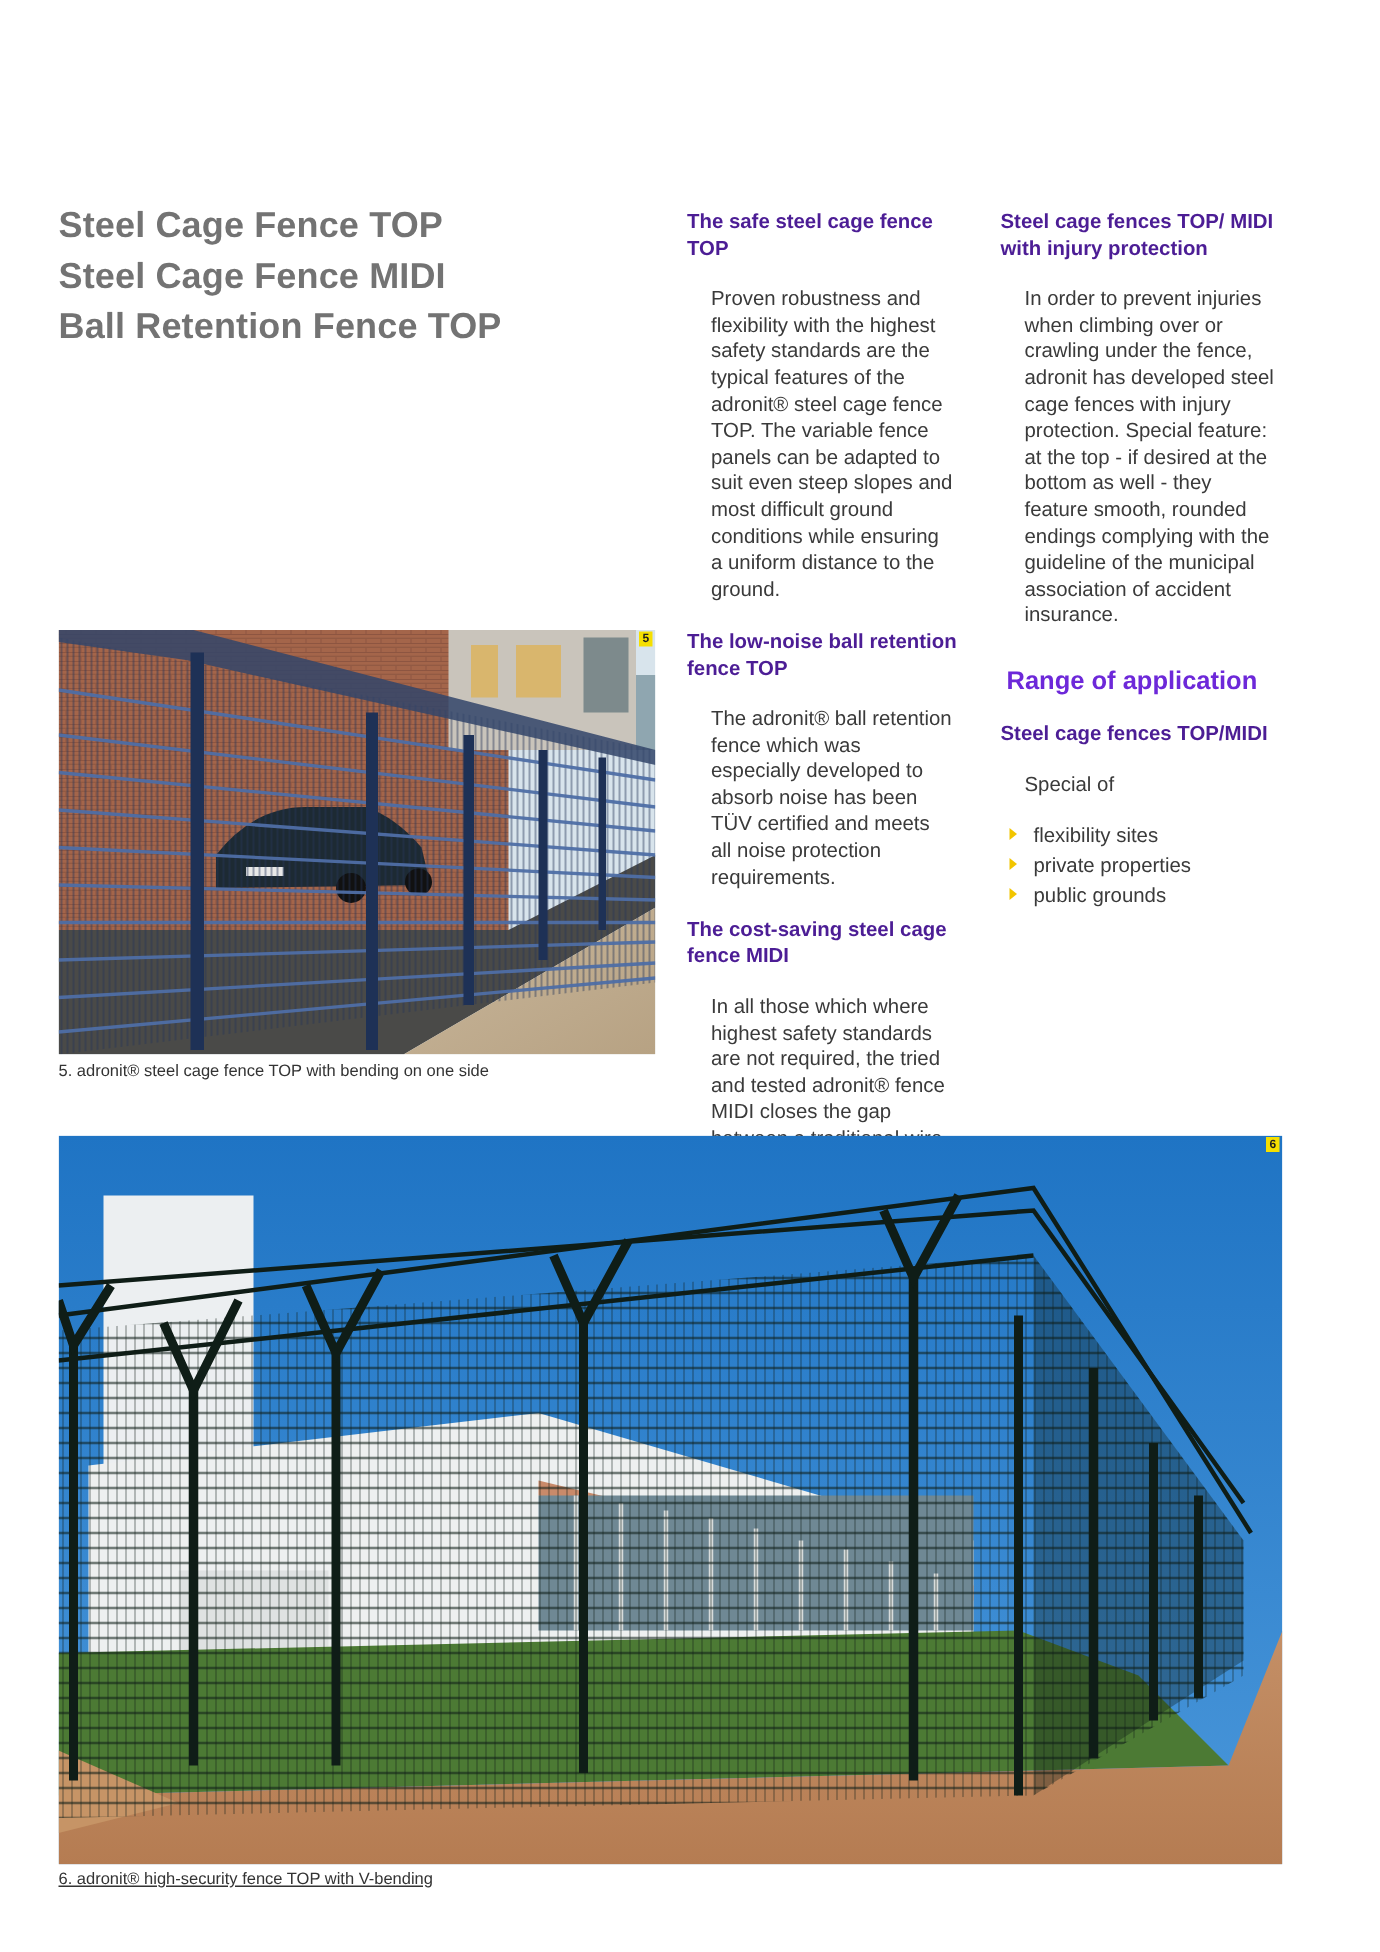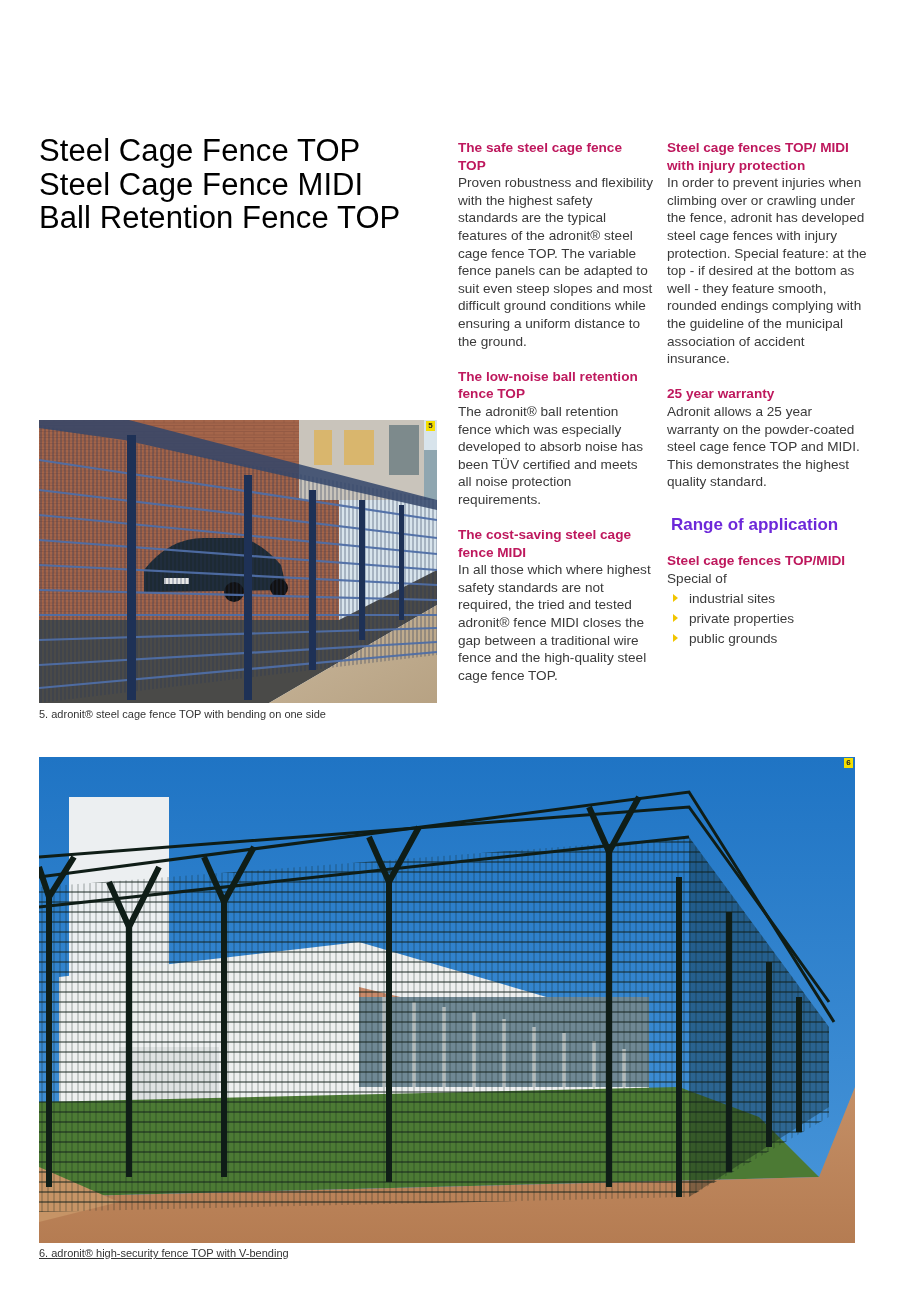--- a/index.html
+++ b/index.html
@@ -1,29 +1,29 @@
 <!DOCTYPE html>
 <html><head>
   <meta charset="utf-8">
   <style>
     html, body { margin: 0; padding: 0; background: #ffffff; }
     body { width: 920px; height: 1301px; position: relative; overflow: hidden;
            font-family: "Liberation Sans", sans-serif; color: #2a2a2a; }
 
     .main-title { position: absolute; left: 39px; top: 134px; margin: 0;
-      font-family: "Liberation Sans", sans-serif; font-weight: 400; font-size: 31px;
-      line-height: 33.5px; color: #000000; letter-spacing: 0.1px; }
+      font-family: "Liberation Sans", sans-serif; font-weight: 700; font-size: 24px;
+      line-height: 33.5px; color: #737373; letter-spacing: 0.1px; }
     .main-title span { display: block; }
 
     .col { position: absolute; top: 139px; width: 200px; font-size: 13.6px; line-height: 17.6px; color: #3a3a3a; }
     .col-mid { left: 458px; width: 195px; }
     .col-right { left: 667px; width: 200px; }
     .section { margin: 0 0 17.6px 0; }
-    .section h3 { margin: 0; font-size: 13.6px; font-weight: 700; line-height: 17.6px; color: #be185d; }
-    .section p { margin: 0; }
+    .section h3 { margin: 0; font-size: 13.6px; font-weight: 700; line-height: 17.6px; color: #4c1d95; }
+    .section p { margin: 16px; }
     .range-title { margin: 0 0 18px 4px; font-size: 17px; font-weight: 700; line-height: 17.6px; color: #6d28d9; padding-top: 8px; }
     .bullets { list-style: none; margin: 2px 0 0 0; padding: 0; }
     .bullets li { position: relative; padding-left: 22px; line-height: 20px; }
     .bullets li .arrow { position: absolute; left: 6px; top: 5px; width: 0; height: 0;
       border-top: 4.5px solid transparent; border-bottom: 4.5px solid transparent; border-left: 5px solid #f2c500; }
 
     .photo { position: absolute; overflow: hidden; }
     .photo-5 { left: 39px; top: 420px; width: 398px; height: 283px; }
     .photo-6 { left: 39px; top: 757px; width: 816px; height: 486px; }
     .badge { position: absolute; background: #f5df00; color: #1e1e1e; font-size: 8px; font-weight: 700;
@@ -57,30 +57,26 @@
     <h3>The cost-saving steel cage fence MIDI</h3>
     <p>In all those which where highest safety standards are not required, the tried and tested adronit® fence MIDI closes the gap between a traditional wire fence and the high-quality steel cage fence TOP.</p>
   </div>
 </div>
 
 <div class="col col-right">
   <div class="section">
     <h3>Steel cage fences TOP/ MIDI with injury protection</h3>
     <p>In order to prevent injuries when climbing over or crawling under the fence, adronit has developed steel cage fences with injury protection. Special feature: at the top - if desired at the bottom as well - they feature smooth, rounded endings complying with the guideline of the municipal association of accident insurance.</p>
   </div>
-  <div class="section">
-    <h3>25 year warranty</h3>
-    <p>Adronit allows a 25 year warranty on the powder-coated steel cage fence TOP and MIDI. This demonstrates the highest quality standard.</p>
-  </div>
   <div class="range-title">Range of application</div>
   <div class="section">
     <h3>Steel cage fences TOP/MIDI</h3>
     <p>Special of</p>
     <ul class="bullets">
-      <li><span class="arrow"></span><span>industrial sites</span></li>
+      <li><span class="arrow"></span><span>flexibility sites</span></li>
       <li><span class="arrow"></span><span>private properties</span></li>
       <li><span class="arrow"></span><span>public grounds</span></li>
     </ul>
   </div>
 </div>
 
 <div class="photo photo-5">
   <svg width="398" height="283" viewBox="0 0 398 283">
     <defs>
       <linearGradient id="ground5" x1="0" y1="0" x2="1" y2="1">

